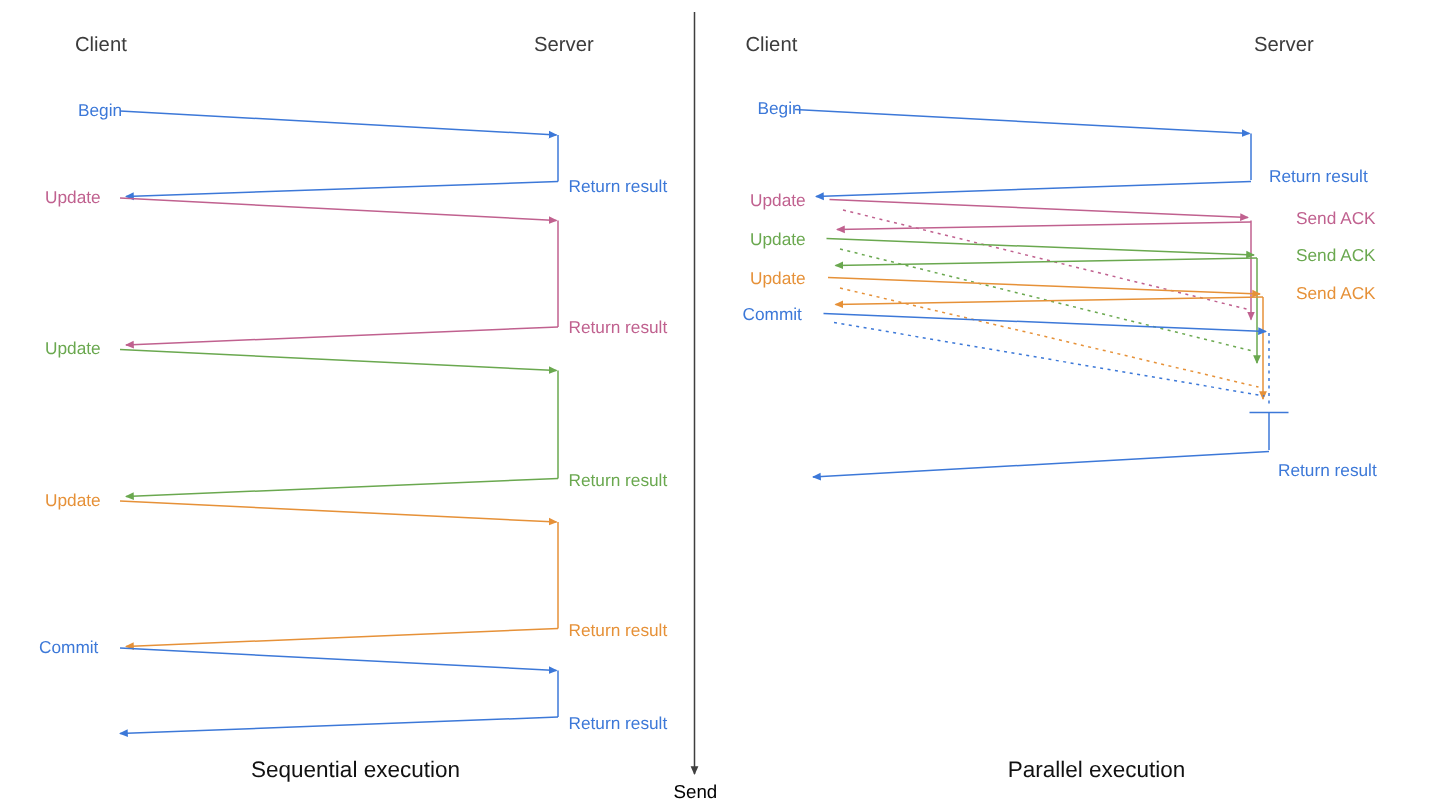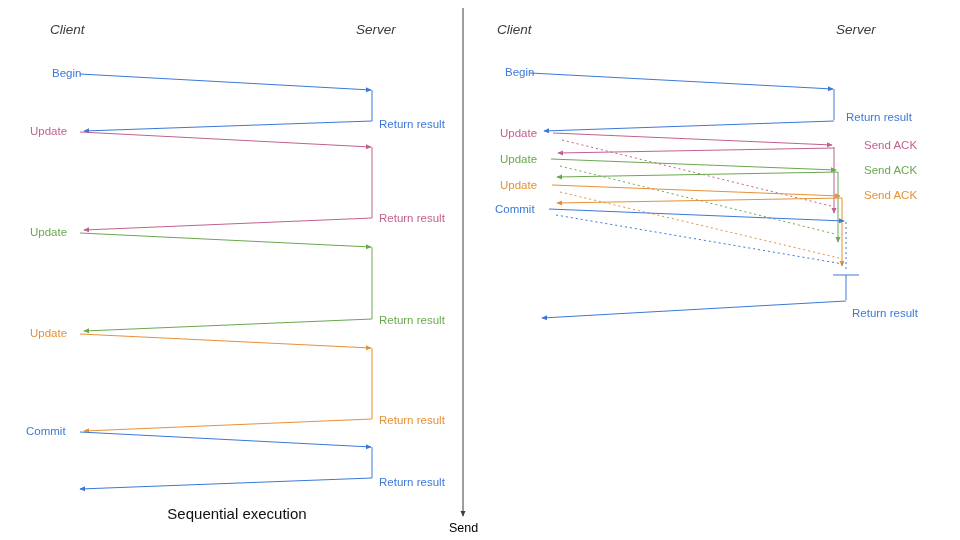--- a/index.html
+++ b/index.html
@@ -3,21 +3,21 @@
 <meta charset="utf-8">
 <style>
   html,body{margin:0;padding:0;background:#ffffff;}
   #stage{
     position:relative;width:960px;height:540px;overflow:hidden;
     font-family:"Liberation Sans","DejaVu Sans",sans-serif;background:#ffffff;
   }
   #diagram{position:absolute;left:0;top:0;}
   #diagram text{font-family:"Liberation Sans","DejaVu Sans",sans-serif;}
   .hdr{
-    position:absolute;font-style:italic;font-size:13.5px;color:#3c3c3c;white-space:nowrap;
+    position:absolute;font-size:13.5px;color:#3c3c3c;white-space:nowrap;
   }
   .caption{
     position:absolute;font-size:15px;color:#111111;width:220px;text-align:center;white-space:nowrap;
   }
   .time-label{
     position:absolute;font-size:12.5px;color:#000000;font-weight:500;white-space:nowrap;
   }
 </style>
 </head>
 <body>
@@ -100,15 +100,16 @@
       <text x="495" y="213" fill="#3c78d8" font-size="11.5">Commit</text>
       <text x="852" y="317" fill="#3c78d8" font-size="11.5">Return result</text>
     </svg>
 
   <div class="hdr" style="left:50px;top:22px;">Client</div>
   <div class="hdr" style="left:356px;top:22px;">Server</div>
   <div class="hdr" style="left:497px;top:22px;">Client</div>
   <div class="hdr" style="left:836px;top:22px;">Server</div>
 
   <div class="caption" style="left:127px;top:505px;">Sequential execution</div>
+  <div class="caption" style="left:621px;top:505px;">Parallel execution</div>
 
   <div class="time-label" style="left:449px;top:521px;">Send</div>
 </div>
 
 </body></html>

